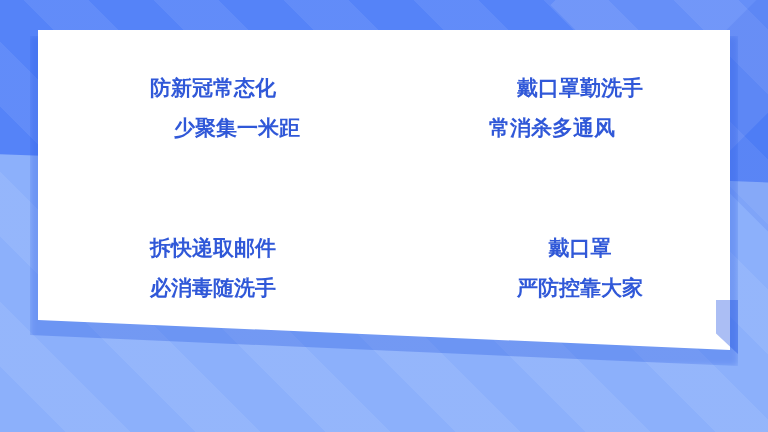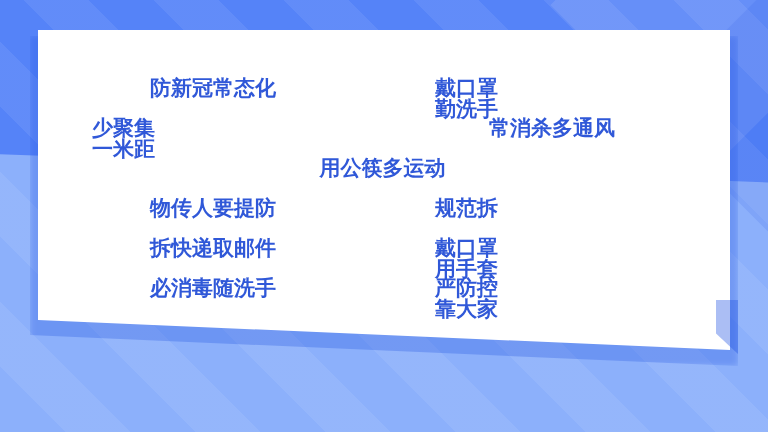--- a/index.html
+++ b/index.html
@@ -118,21 +118,21 @@
     align-items: baseline;
     justify-content: center;
     height: 40px;
     white-space: nowrap;
   }
   .col {
     display: flex;
     align-items: baseline;
   }
   .col-left  { width: 236px; justify-content: flex-start; padding-left: 107px; }
-  .col-right { width: 290px; justify-content: center; padding-left: 49px; flex-direction: column; }
+  .col-right { width: 290px; justify-content: center; padding-left: 49px; }
   .phrase {
     font-size: 21px;
     font-weight: 700;
     line-height: 1;
     color: #3058D8;
     letter-spacing: 0px;
   }
   .phrase + .phrase { }
 </style>
 </head>
@@ -170,44 +170,34 @@
           <span class="phrase">少聚集</span>
           <span class="phrase">一米距</span>
         </div>
         <div class="col col-left">
           <span class="phrase">常消杀</span>
           <span class="phrase">多通风</span>
         </div>
       </div>
 
       <div class="line">
-        <div class="col col-left">
-          <span class="phrase">用公筷</span>
-          <span class="phrase">多运动</span>
-        </div>
-      </div>
-
-      <div class="line">
-        <div class="col col-left">
-          <span class="phrase">物传人</span>
-          <span class="phrase">要提防</span>
-        </div>
-        <div class="col col-right">
-          <span class="phrase">规范拆</span>
+      </div>
+
+      <div class="line">
+        <div class="col col-right">
         </div>
       </div>
 
       <div class="line">
         <div class="col col-left">
           <span class="phrase">拆快递</span>
           <span class="phrase">取邮件</span>
         </div>
         <div class="col col-right">
           <span class="phrase">戴口罩</span>
-          <span class="phrase">用手套</span>
         </div>
       </div>
 
       <div class="line">
         <div class="col col-left">
           <span class="phrase">必消毒</span>
           <span class="phrase">随洗手</span>
         </div>
         <div class="col col-right">
           <span class="phrase">严防控</span>

